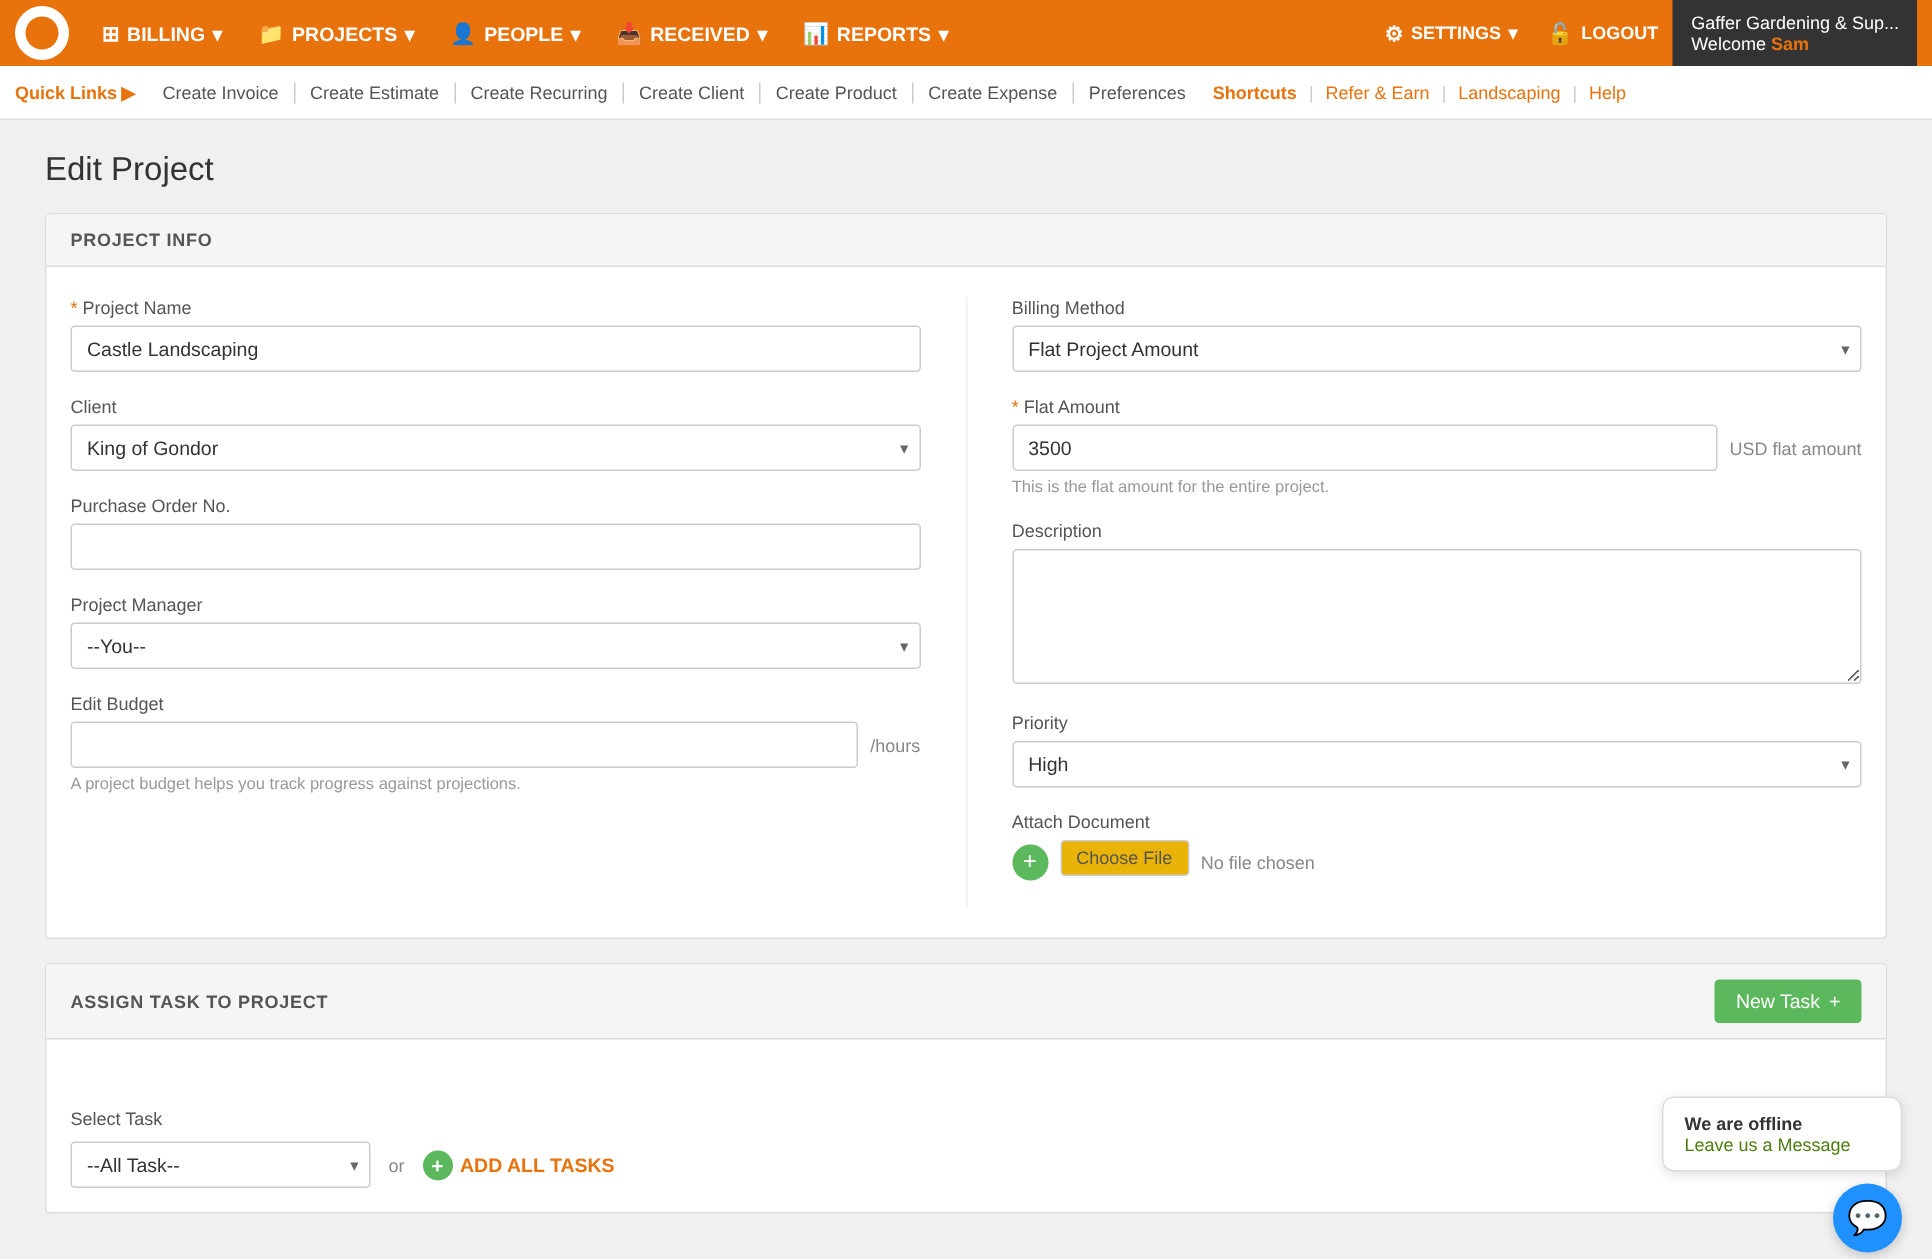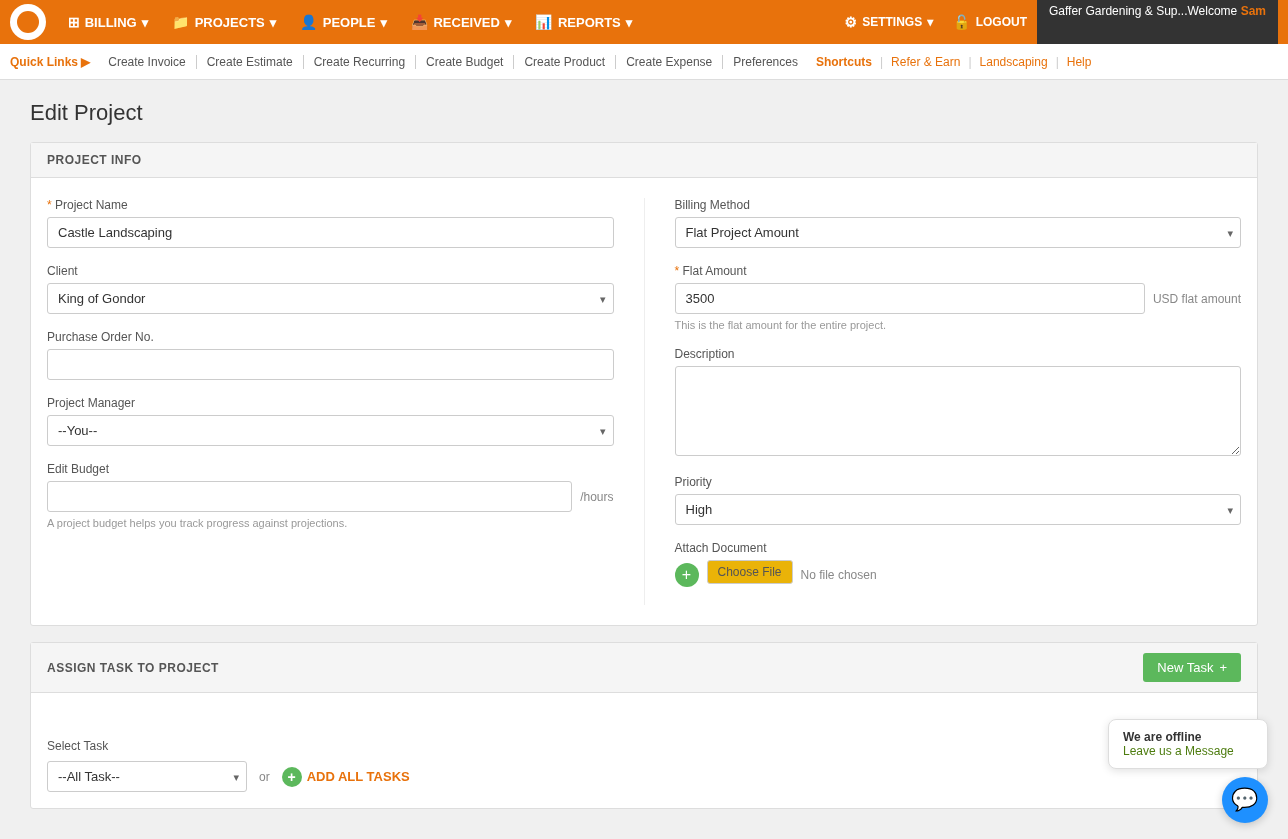--- a/index.html
+++ b/index.html
@@ -48,21 +48,21 @@
     .nav-icon { font-size: 14px; }
     .nav-right {
       display: flex; align-items: center; gap: 0;
       margin-left: auto;
     }
     .nav-right .nav-item { font-size: 12px; }
     .user-box {
       background: #333;
       padding: 4px 12px;
       height: 44px;
-      display: flex; flex-direction: row; justify-content: center;
+      display: flex; flex-direction: column; justify-content: center;
       color: #fff;
       font-size: 12px;
       white-space: nowrap;
     }
     .user-box .username { color: #e8720c; font-weight: bold; }
 
     
     .quick-links {
       background: #fff;
       border-bottom: 1px solid #ddd;
@@ -288,21 +288,21 @@
       background: #5cb85c;
       color: #fff;
       border-radius: 50%;
       display: flex; align-items: center; justify-content: center;
       font-size: 14px;
     }
 
     
     .chat-widget {
       position: fixed;
-      bottom: 16px;
+      bottom: 4px;
       right: 20px;
       display: flex;
       flex-direction: column;
       align-items: flex-end;
       gap: 8px;
     }
     .chat-bubble {
       background: #fff;
       border: 1px solid #ddd;
       border-radius: 8px;
@@ -382,21 +382,21 @@
 </div>
 
 <div class="quick-links">
   <div class="quick-links-label">
     <span>Quick Links</span>
     <span>▶</span>
   </div>
   <span class="quick-link">Create Invoice</span>
   <span class="quick-link">Create Estimate</span>
   <span class="quick-link">Create Recurring</span>
-  <span class="quick-link">Create Budget</span>
+  <span class="quick-link">Create Client</span>
   <span class="quick-link">Create Product</span>
   <span class="quick-link">Create Expense</span>
   <span class="quick-link" style="border-right:none;text-align:center;">Preferences</span>
   <span class="quick-link-shortcuts">Shortcuts</span>
   <span style="color:#ccc;">|</span>
   <span class="quick-link-refer">Refer &amp; Earn</span>
   <span style="color:#ccc;">|</span>
   <span class="quick-link-sub">Landscaping</span>
   <span style="color:#ccc;">|</span>
   <span class="quick-link-help">Help</span>

